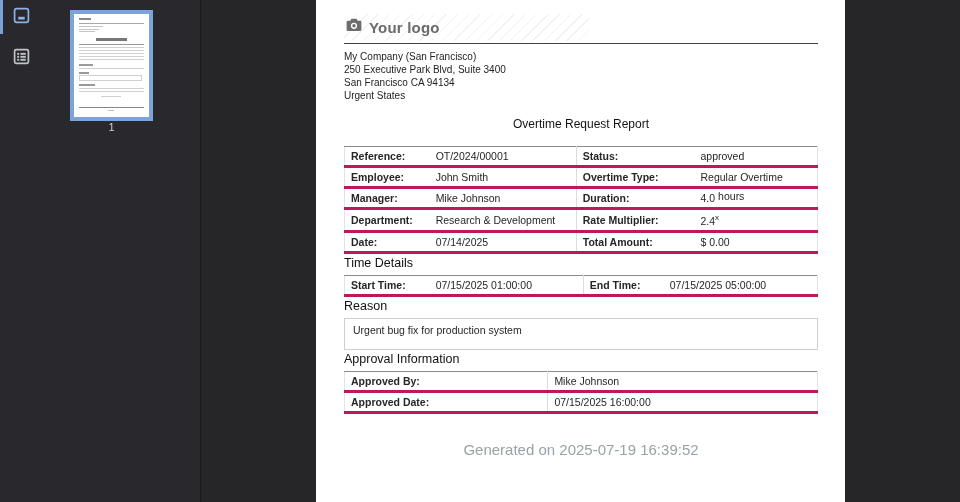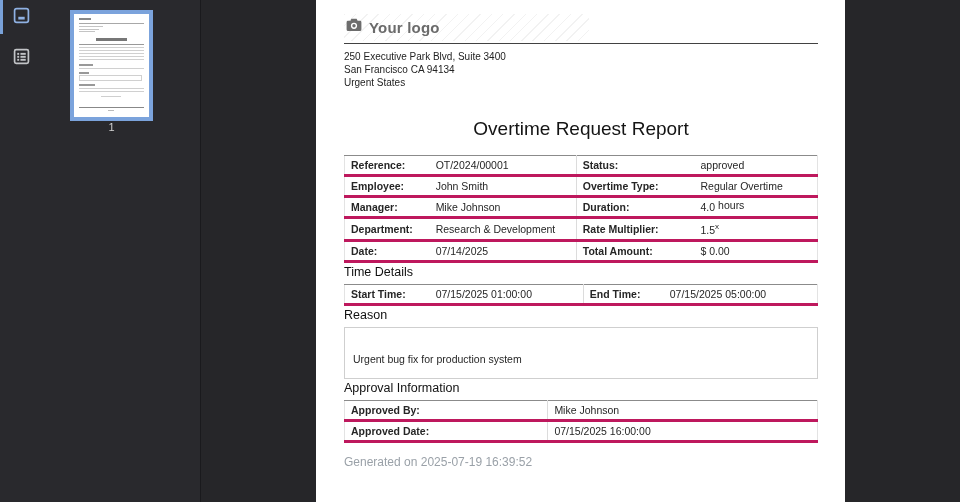--- a/index.html
+++ b/index.html
@@ -62,23 +62,23 @@
     background: repeating-linear-gradient(135deg,
       rgba(0,0,0,0.05) 0px, rgba(0,0,0,0.05) 1px,
       transparent 1px, transparent 8px);
   }
   .logo-text { font-size: 15px; font-weight: bold; color: #6b6b6b; letter-spacing: 0.2px; }
   .header-rule { border-top: 1px solid #424242; margin-top: 2px; }
 
   .address { margin-top: 6px; font-size: 10px; line-height: 13px; color: #232323; }
 
   .doc-title {
-    margin-top: 29px;
+    margin-top: 15px;
     text-align: center;
-    font-size: 19px; font-weight: 400; color: #141414;
+    font-size: 12px; font-weight: 400; color: #141414;
   }
 
   table.rpt {
     width: 100%; border-collapse: collapse;
     border: 1px solid #e3e3e3; border-top: 1px solid #8b8b8b;
   }
   table.rpt td {
     font-size: 10.5px; color: #262626;
     padding: 3px 6px; height: 13px;
     border-bottom: 3px solid #be185d;
@@ -99,28 +99,28 @@
   .unit-raised { position: relative; top: -2.5px; margin-left: 3px; text-align: right; }
   sup.mult { font-size: 8px; }
 
   h2.section {
     margin: 2px 0 5px;
     font-size: 12.5px; font-weight: 400; color: #101010;
   }
 
   .reason-box {
     border: 1px solid #cfcfcf;
-    padding: 25px 8px 13px;
+    padding: 5px 8px 13px;
     font-size: 10.5px; color: #262626;
   }
 
   .gen-footer {
-    margin-top: 12px;
-    text-align: left;
-    font-size: 12px; color: #9aa1a8;
+    margin-top: 27px;
+    text-align: center;
+    font-size: 15px; color: #9aa1a8;
   }
 </style>
 </head>
 <body>
 
 <div class="sidebar">
   <div class="active-indicator"></div>
 
   <div class="icon-btn thumbs">
     <span>
@@ -183,20 +183,21 @@
           <path d="M5.4 0.8 L10.6 0.8 L11.6 2.8 L14 2.8 Q15.4 2.8 15.4 4.2 L15.4 11.6 Q15.4 13.1 13.9 13.1 L2.1 13.1 Q0.6 13.1 0.6 11.6 L0.6 4.2 Q0.6 2.8 2 2.8 L4.4 2.8 Z" fill="#6d6d6d"></path>
           <circle cx="8" cy="7.8" r="3.1" fill="#ffffff"></circle>
           <circle cx="8" cy="7.8" r="1.7" fill="#6d6d6d"></circle>
         </svg>
       </span>
       <span class="logo-text">Your logo</span>
     </div>
     <div class="header-rule"></div>
 
     <div class="address">
+      <div>My Company (San Francisco)</div>
       <div>250 Executive Park Blvd, Suite 3400</div>
       <div>San Francisco CA 94134</div>
       <div>Urgent States</div>
     </div>
 
     <div class="doc-title">Overtime Request Report</div>
 
     <table class="rpt t-info">
       <colgroup>
           <col class="c1">
@@ -220,21 +221,21 @@
       <tr>
         <td class="lbl">Manager:</td>
         <td>Mike Johnson</td>
         <td class="lbl vdiv">Duration:</td>
         <td><span>4.0</span><span class="unit-raised">hours</span></td>
       </tr>
       <tr>
         <td class="lbl">Department:</td>
         <td>Research &amp; Development</td>
         <td class="lbl vdiv">Rate Multiplier:</td>
-        <td><span>1.5</span><sup class="mult">x</sup></td>
+        <td><span>2.4</span><sup class="mult">x</sup></td>
       </tr>
       <tr>
         <td class="lbl">Date:</td>
         <td>07/14/2025</td>
         <td class="lbl vdiv">Total Amount:</td>
         <td>$ 0.00</td>
       </tr>
     </tbody>
       </table>
 

